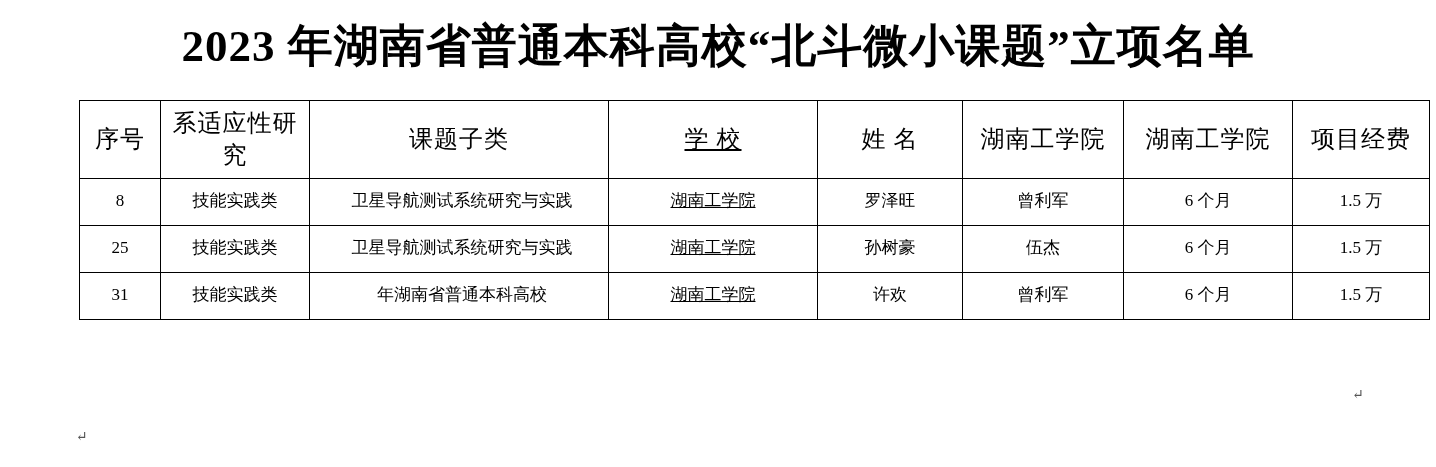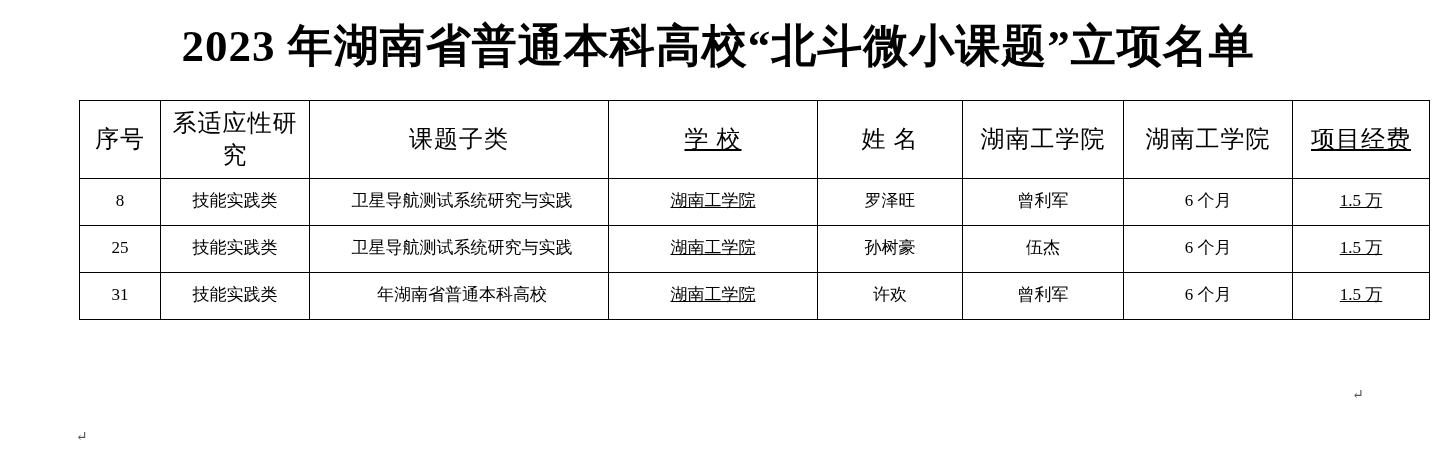--- a/index.html
+++ b/index.html
@@ -55,21 +55,21 @@
   tbody td {
     height: 34px;
   }
   .col-no      { width: 72px; }
   .col-cat     { width: 140px; }
   .col-sub     { width: 290px; text-align: center; padding-left: 10px !important; }
   .col-school  { width: 200px; text-decoration: underline; }
   .col-name    { width: 136px; }
   .col-teacher { width: 152px; }
   .col-time    { width: 160px; }
-  .col-fund    { width: 128px; text-decoration: underline; }
+  .col-fund    { width: 128px; }
   thead .col-sub { text-align: left; padding-left: 4px !important; }
   .spacer-row td {
     border: none !important;
     height: 22px;
     padding: 0;
   }
   .tall-row td {
     height: 62px;
   }
   .sub-two-lines {

